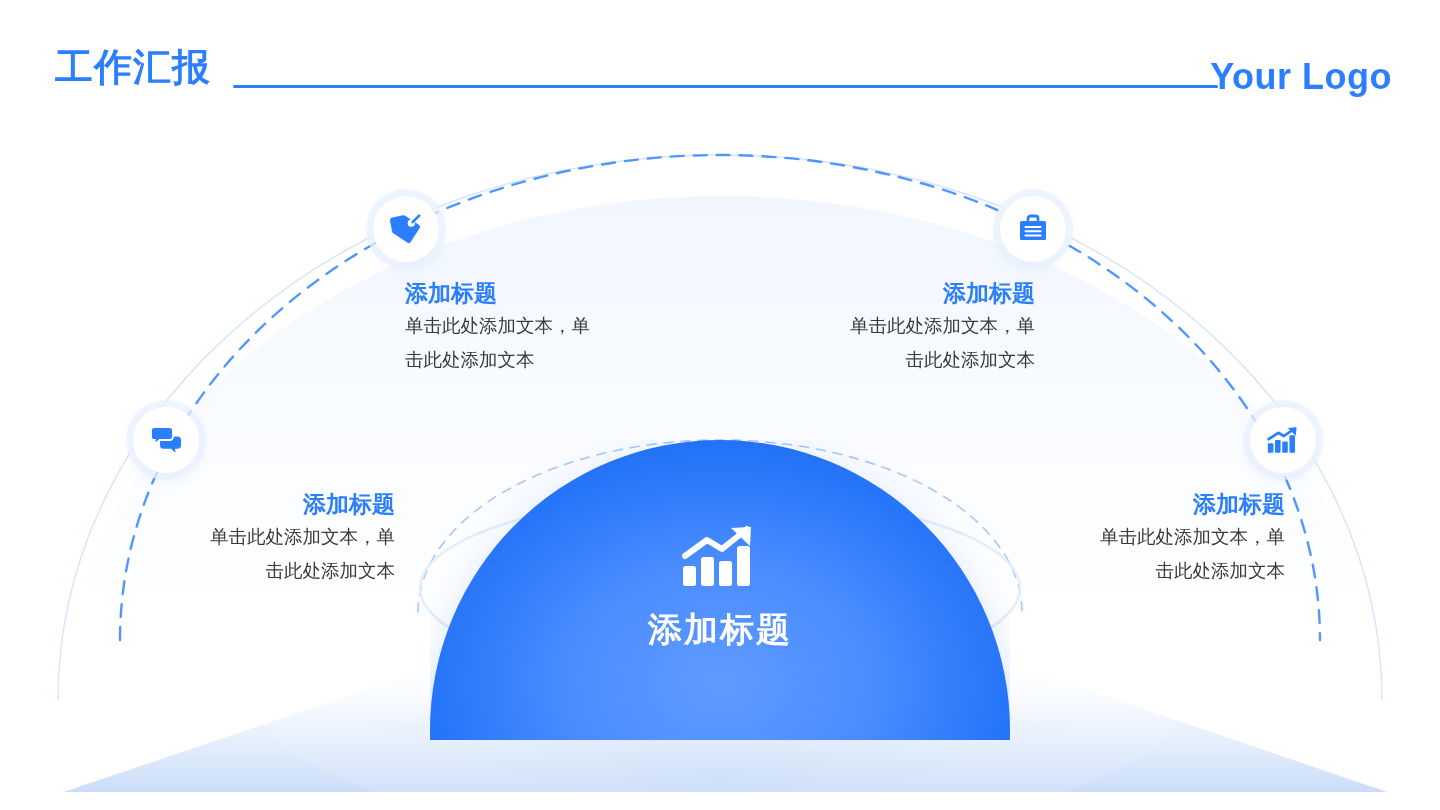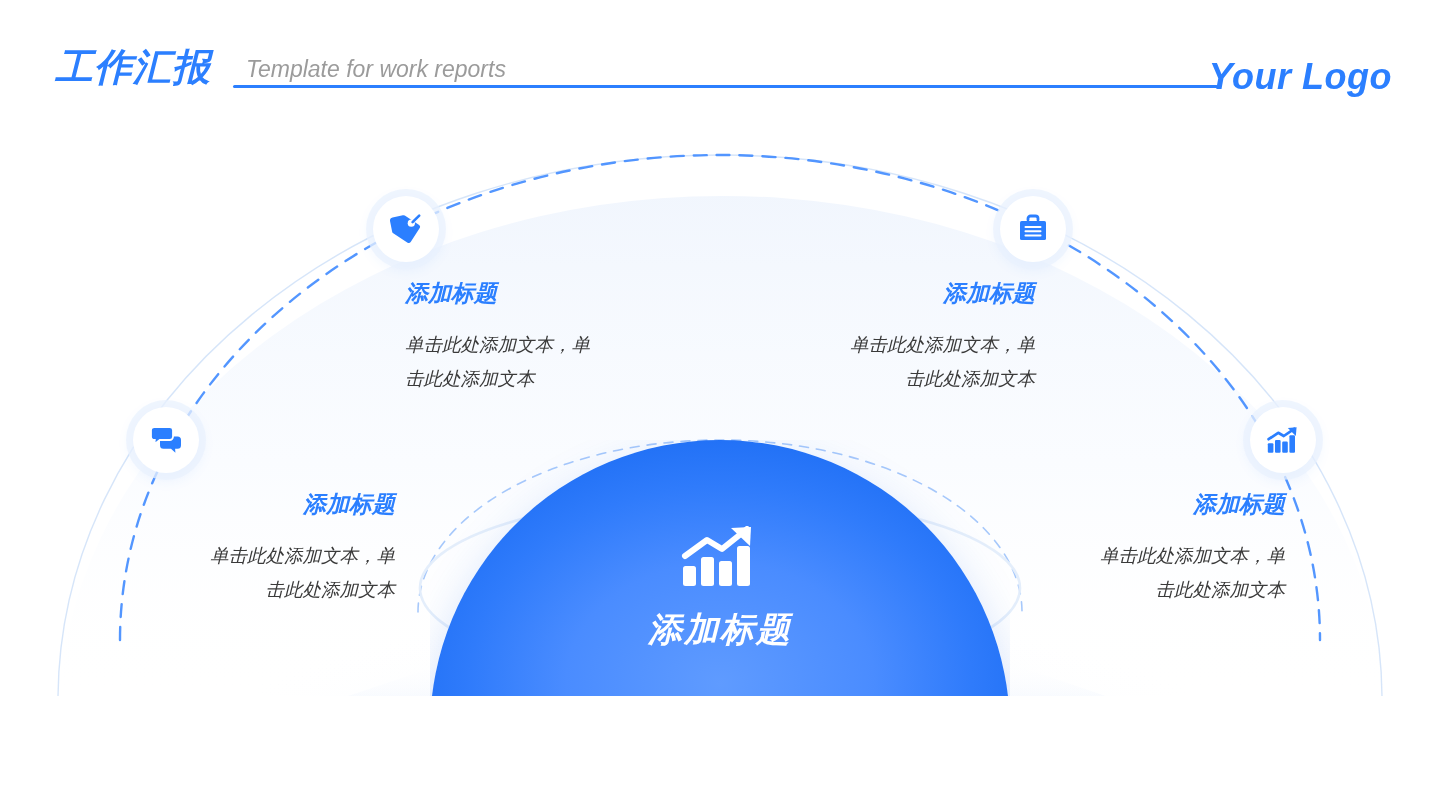--- a/index.html
+++ b/index.html
@@ -7,24 +7,23 @@
     margin: 0;
     padding: 0;
     background: #ffffff;
   }
   body {
     font-family: "Liberation Sans", "DejaVu Sans", sans-serif;
   }
   #slide {
     position: relative;
     width: 1440px;
-    height: 696px;
+    height: 792px;
     overflow: hidden;
     background: #ffffff;
-    font-style: italic;
   }
 
   
   .header {
     position: absolute;
     left: 0; top: 0;
     width: 1440px;
     height: 120px;
   }
   .hdr-title {
@@ -94,21 +93,21 @@
     justify-content: center;
   }
   .item .ttl {
     font-size: 23px;
     font-weight: bold;
     color: #2B7FFF;
     line-height: 30px;
     white-space: nowrap;
   }
   .item .body {
-    margin-top: 20px;
+    margin-top: 1px;
     font-size: 18.5px;
     color: #3a3a3a;
     line-height: 34px;
     font-family: "DejaVu Sans", "Liberation Sans", sans-serif;
   }
 
   
   .item.align-right { text-align: right; }
   .item.align-left  { text-align: left; }
 
@@ -196,21 +195,20 @@
       <path d="M 120 640 A 600 485 0 0 1 1320 640" fill="none" stroke="#4A90FF" stroke-width="2.4" stroke-dasharray="13 10" stroke-linecap="round" opacity="0.95"></path>
 
       <path d="M 418 612 A 302 172 0 0 1 1022 612" fill="none" stroke="#9cc2fb" stroke-width="1.6" stroke-dasharray="9 8" stroke-linecap="round" opacity="0.9"></path>
 
       <ellipse cx="720" cy="588" rx="300" ry="92" fill="none" stroke="#e3edfb" stroke-width="2.6" opacity="0.95"></ellipse>
     </svg>
   </div>
 
   <div class="header">
     <div class="hdr-title">工作汇报</div>
-    <div class="hdr-sub">Template for work reports</div>
     <div class="hdr-rule"></div>
     <div class="hdr-logo">Your Logo</div>
   </div>
 
   <div class="dome-wrap">
     <div class="dome"></div>
     <div class="dome-content">
       <svg class="dome-icon" width="78" height="62" viewBox="0 0 78 62">
         <rect x="2" y="40" width="13" height="20" rx="2.5" fill="#ffffff"></rect>
         <rect x="20" y="31" width="13" height="29" rx="2.5" fill="#ffffff"></rect>

